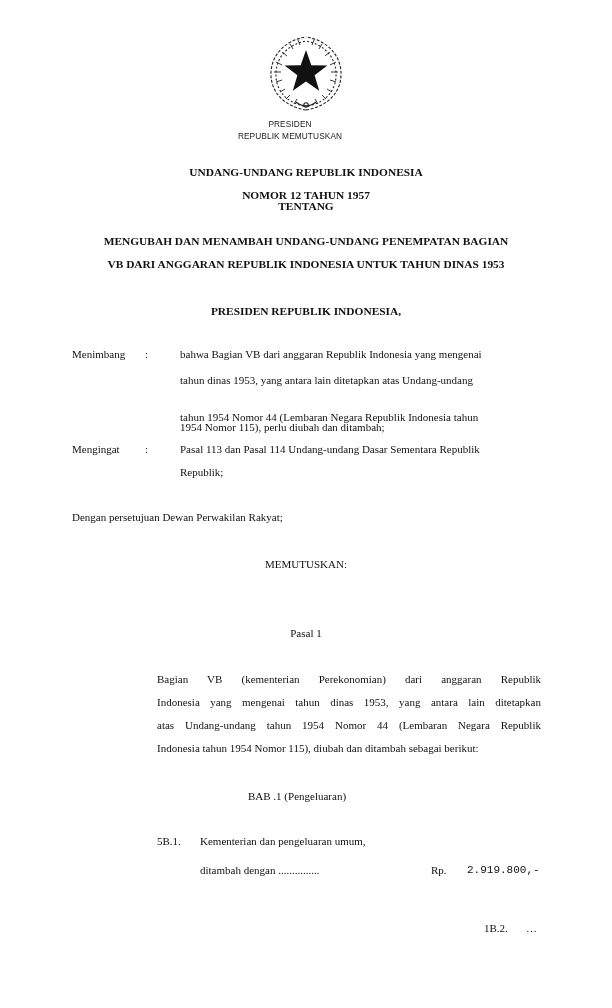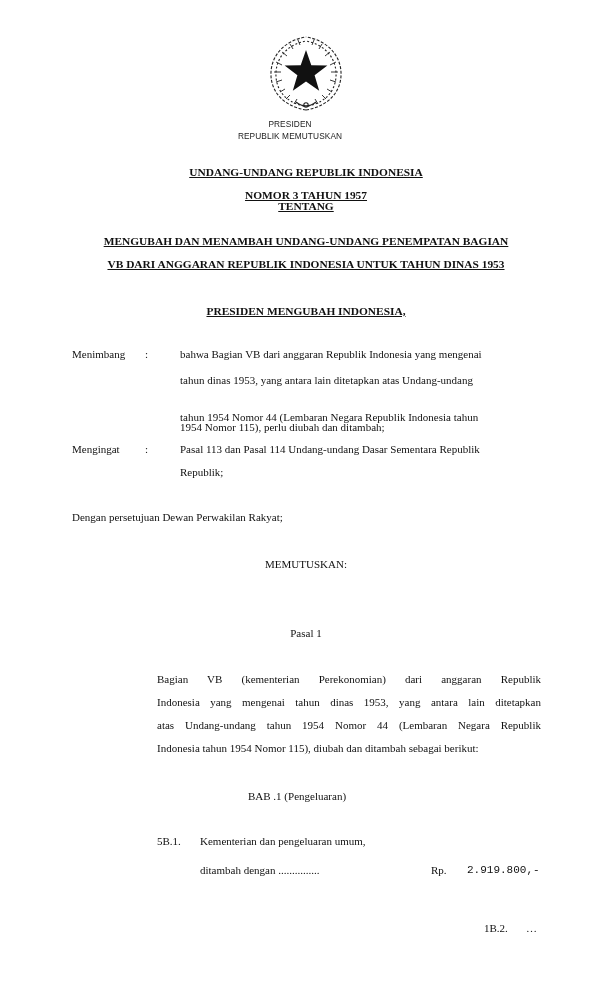--- a/index.html
+++ b/index.html
@@ -6,21 +6,21 @@
   body {
     width: 612px; height: 1008px; position: relative; overflow: hidden;
     font-family: "Liberation Serif", "DejaVu Serif", serif;
     color: #111111; font-size: 11px;
   }
   .abs { position: absolute; }
   .emblem { left: 266px; top: 32px; width: 80px; height: 82px; }
   .crest-caption { left: 0; width: 580px; text-align: center; font-family: "Liberation Sans", "DejaVu Sans", sans-serif; font-size: 8.3px; color: #222; letter-spacing: 0.1px; }
   .center { left: 0; width: 612px; text-align: center; }
   .bold { font-weight: bold; }
-  .title { font-size: 11.4px; text-decoration: underline; }
+  .title { font-size: 11.4px; }
   .label { left: 72px; font-size: 11px; }
   .colon { left: 145px; font-size: 11px; }
   .para-line { left: 180px; font-size: 11px; white-space: nowrap; }
   .just { left: 157px; width: 384px; text-align: justify; text-align-last: justify; font-size: 11px; white-space: nowrap; }
   .last { text-align-last: left; }
   .body-text { font-size: 11px; }
 </style>
 </head>
 <body>
 
@@ -43,26 +43,26 @@
       <circle cx="40" cy="73" r="2.2"></circle>
     </g>
 
     <polygon fill="#111" points="40,18 45.3,33.2 61.4,33.5 48.6,43.3 53.2,58.7 40,49.6 26.8,58.7 31.4,43.3 18.6,33.5 34.7,33.2"></polygon>
   </svg>
 </div>
 <div class="abs crest-caption" style="top:119px;">PRESIDEN</div>
 <div class="abs crest-caption" style="top:131px;">REPUBLIK MEMUTUSKAN</div>
 
 <div class="abs center bold title" style="top:166px;">UNDANG-UNDANG REPUBLIK INDONESIA</div>
-<div class="abs center bold title" style="top:189px;">NOMOR 3 TAHUN 1957</div>
+<div class="abs center bold title" style="top:189px;">NOMOR 12 TAHUN 1957</div>
 <div class="abs center bold title" style="top:200px;">TENTANG</div>
 <div class="abs center bold title" style="top:235px;">MENGUBAH DAN MENAMBAH UNDANG-UNDANG PENEMPATAN BAGIAN</div>
 <div class="abs center bold title" style="top:258px;">VB DARI ANGGARAN REPUBLIK INDONESIA UNTUK TAHUN DINAS 1953</div>
 
-<div class="abs center bold title" style="top:305px;">PRESIDEN MENGUBAH INDONESIA,</div>
+<div class="abs center bold title" style="top:305px;">PRESIDEN REPUBLIK INDONESIA,</div>
 
 <div class="abs label" style="top:348px;">Menimbang</div>
 <div class="abs colon" style="top:348px;">:</div>
 <div class="abs para-line" style="top:348px;">bahwa Bagian VB dari anggaran Republik Indonesia yang mengenai</div>
 <div class="abs para-line" style="top:374px;">tahun dinas 1953, yang antara lain ditetapkan atas Undang-undang</div>
 <div class="abs para-line" style="top:411px;">tahun 1954 Nomor 44 (Lembaran Negara Republik Indonesia tahun</div>
 <div class="abs para-line" style="top:421px;">1954 Nomor 115), perlu diubah dan ditambah;</div>
 
 <div class="abs label" style="top:443px;">Mengingat</div>
 <div class="abs colon" style="top:443px;">:</div>

